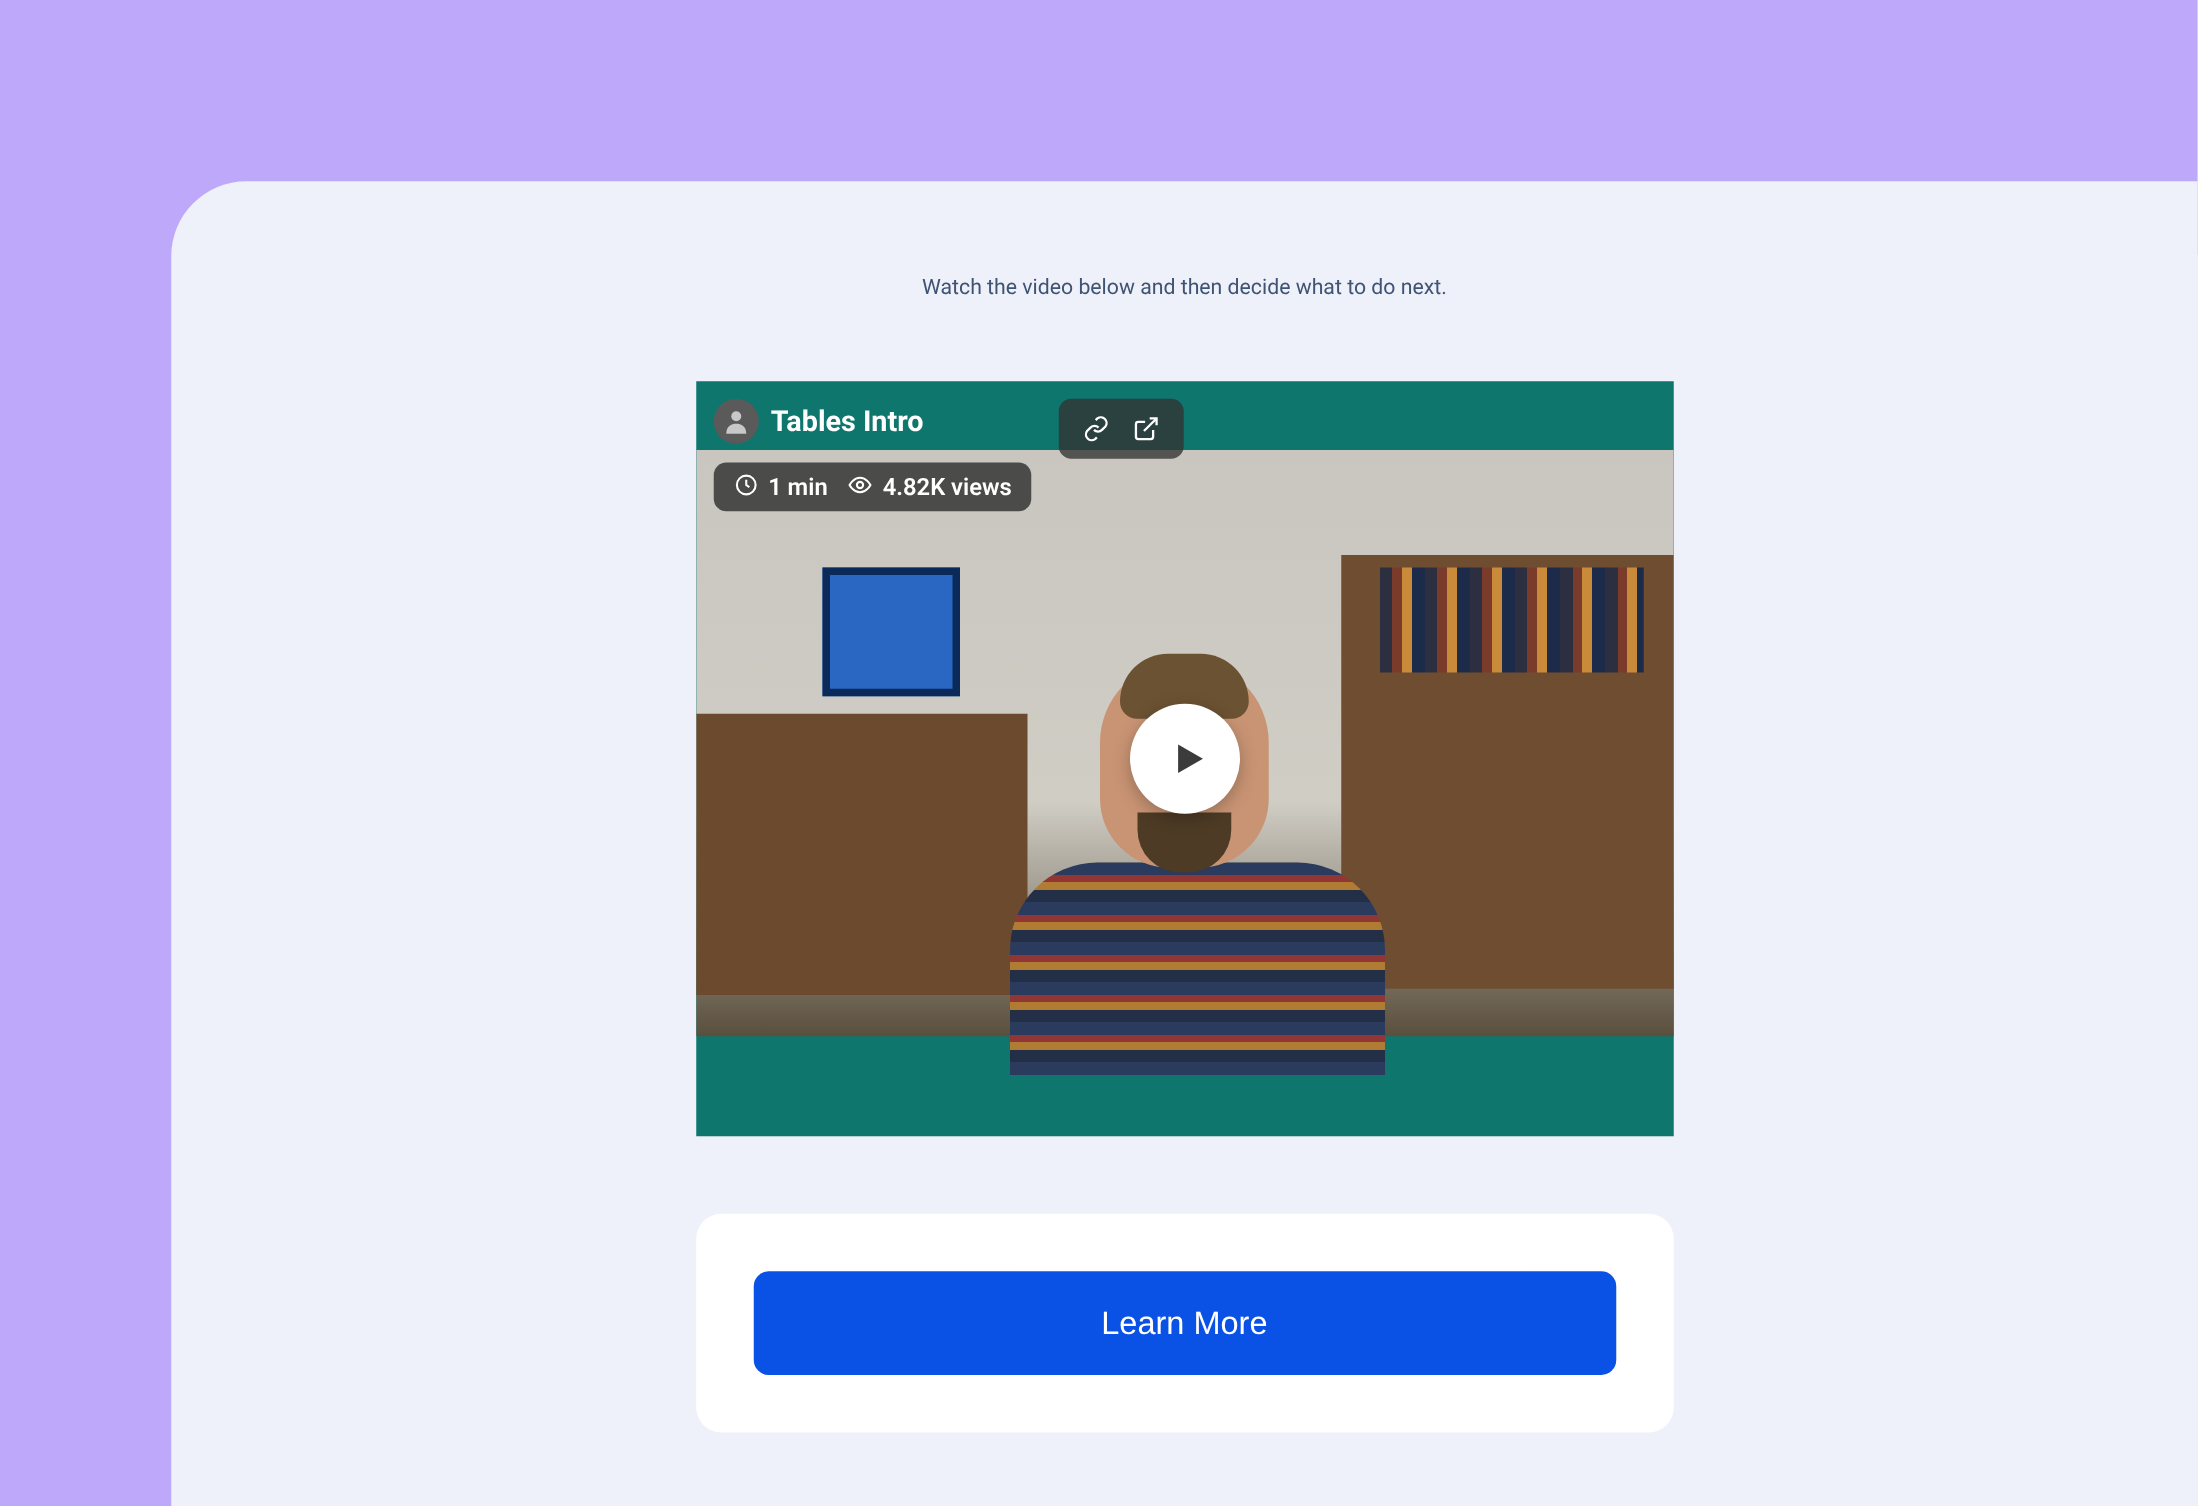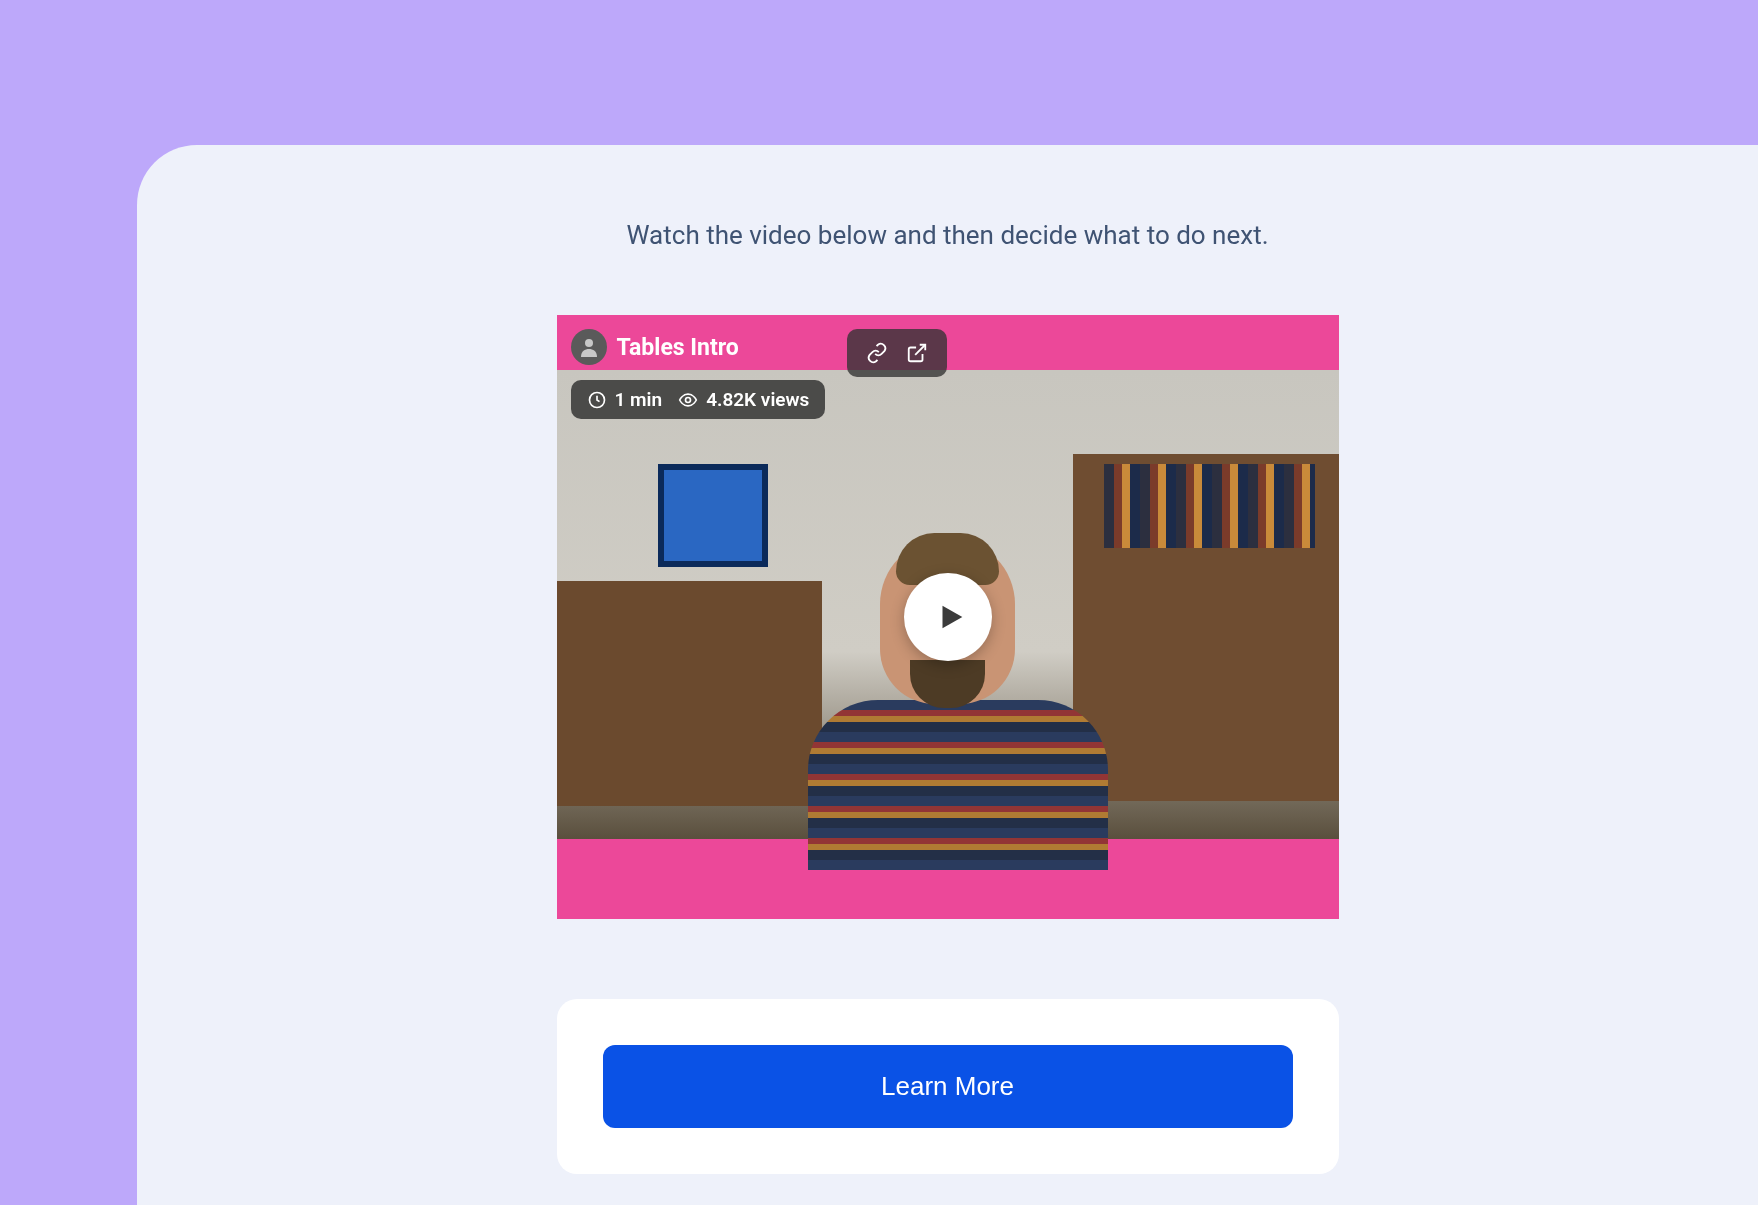--- a/index.html
+++ b/index.html
@@ -35,33 +35,33 @@
     .page-title {
       font-size: 54px;
       font-weight: 800;
       color: #0e1e3a;
       text-align: center;
       margin-bottom: 28px;
       letter-spacing: -0.5px;
     }
     
     .page-subtitle {
-      font-size: 26px;
+      font-size: 17px;
       color: #3f5373;
       text-align: center;
       margin-bottom: 65px;
       font-weight: 400;
     }
     
     .video-container {
       width: 782px;
       height: 604px;
-      background: #ec4899;
+      background: #0f766e;
       position: relative;
-      margin: 0 auto 80px auto;
+      margin: 0 auto 62px auto;
       overflow: hidden;
     }
     
     .video-thumbnail-area {
       position: absolute;
       top: 55px;
       left: 0;
       right: 0;
       bottom: 80px;
       background: linear-gradient(to bottom, #c8c6bf 0%, #d0cdc5 60%, #5a4f3d 100%);
@@ -200,21 +200,20 @@
       display: flex;
       align-items: center;
       gap: 16px;
       background: rgba(40,40,40,0.78);
       border-radius: 10px;
       padding: 8px 16px;
       z-index: 3;
     }
     .video-meta-item {
       display: flex;
-      align-items: center;
       gap: 8px;
       color: #fff;
       font-size: 19px;
       font-weight: 600;
     }
     .video-meta-item svg { width: 20px; height: 20px; stroke: #fff; fill: none; stroke-width: 2; }
     
     .video-play-button {
       position: absolute;
       top: 50%;

